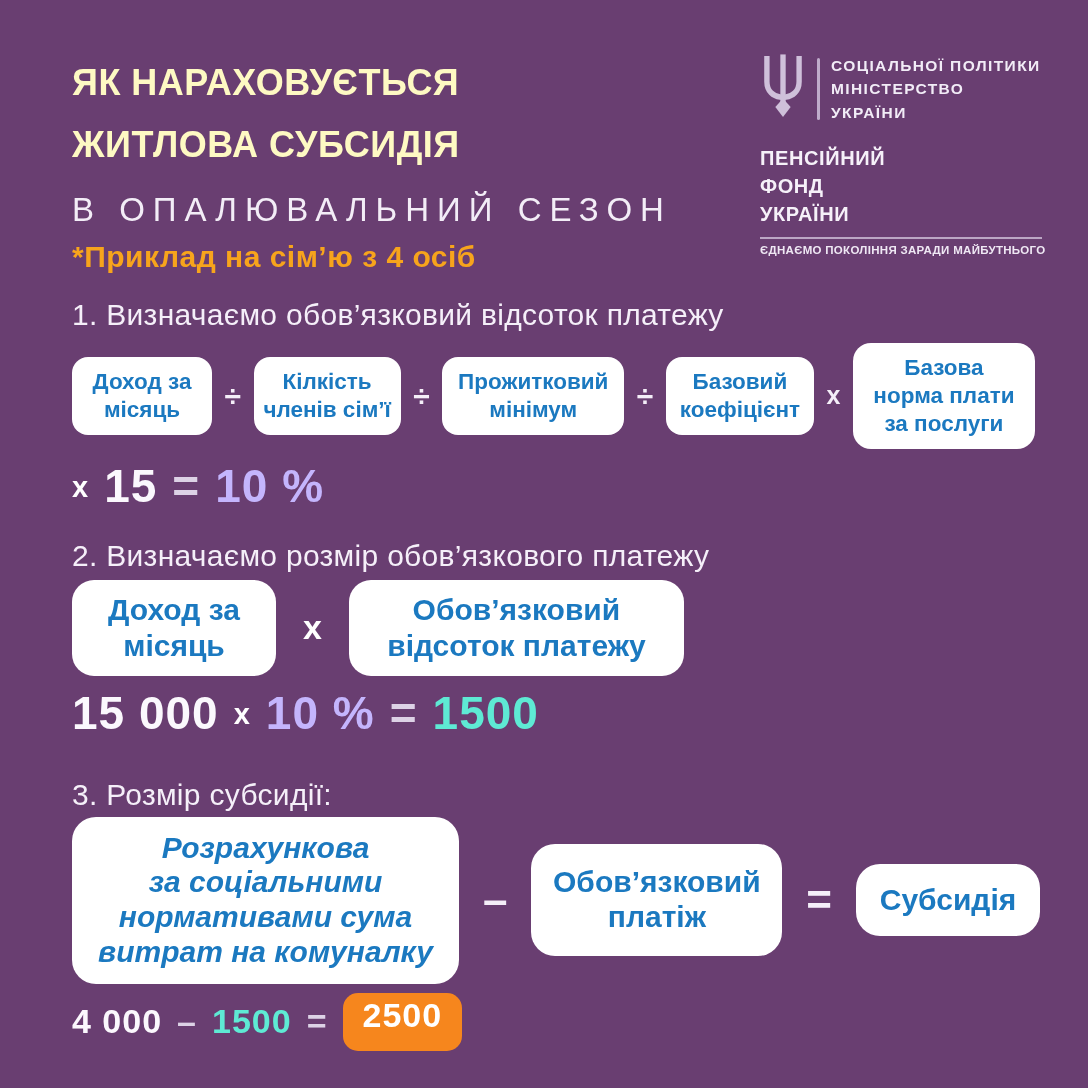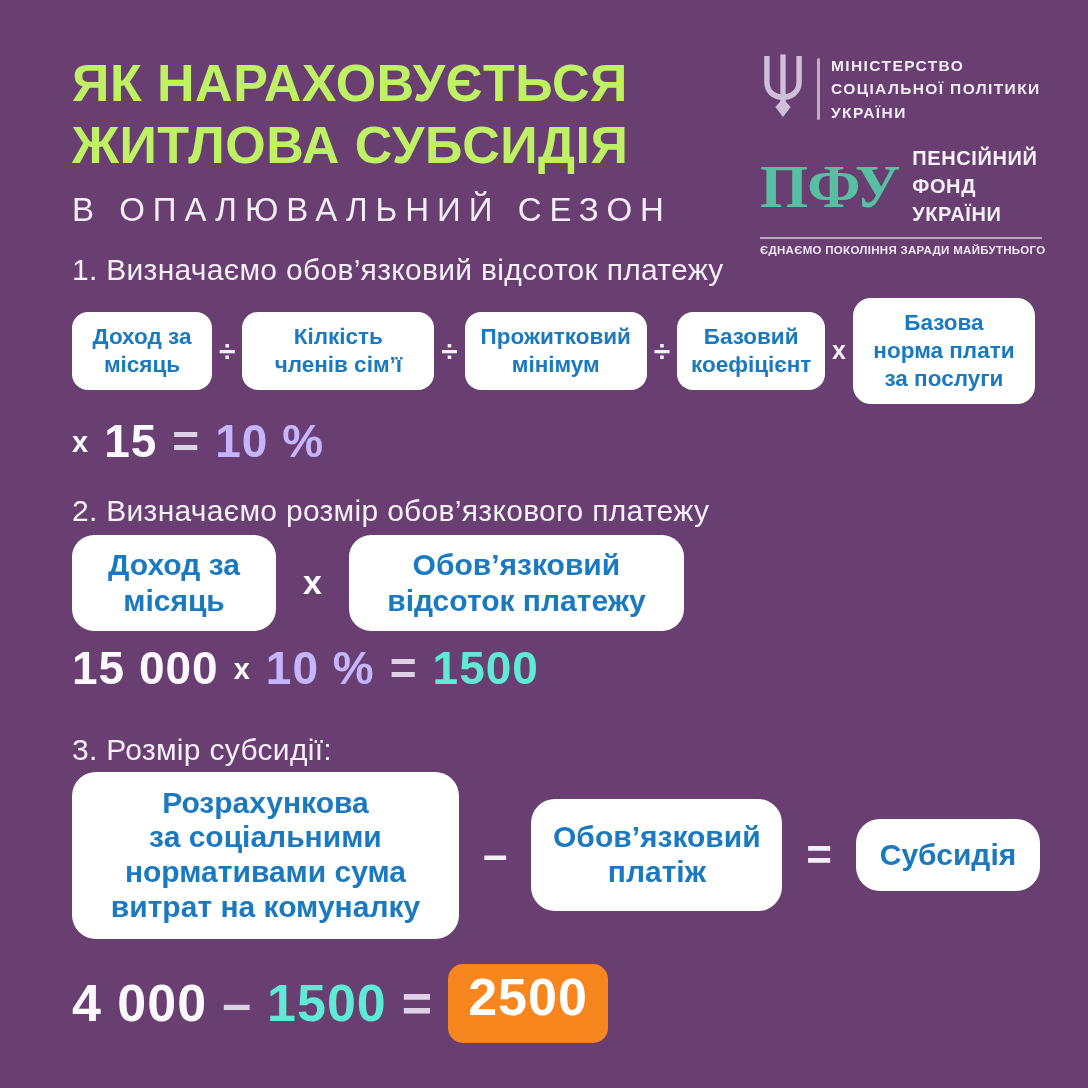--- a/index.html
+++ b/index.html
@@ -7,21 +7,21 @@
     position:relative;
     width:1088px;height:1088px;
     background:#693e71;
     font-family:"Liberation Sans","DejaVu Sans",sans-serif;
     overflow:hidden;
     box-sizing:border-box;
     padding:52px 48px 0 72px;
     color:#fff;
   }
   
-  .title{font-size:52px;font-weight:bold;line-height:62px;color:#bef264;letter-spacing:.5px;}
+  .title{font-size:36px;font-weight:bold;line-height:62px;color:#fef9c3;letter-spacing:.5px;}
   .title .t-line{display:block;}
   .subtitle{margin-top:15px;font-size:33px;font-weight:400;letter-spacing:8px;color:#f3edf7;}
   .note{margin-top:11px;font-size:30px;font-weight:bold;color:#f7a41c;letter-spacing:.5px;}
 
   
   .logos{position:absolute;top:54px;right:46px;width:282px;}
   .ministry{display:flex;align-items:center;gap:11px;}
   .ministry .vline{width:3px;height:62px;background:#cfc0da;border-radius:2px;opacity:.85;}
   .min-text{font-size:15.5px;font-weight:bold;letter-spacing:1.4px;line-height:1.5;color:#f2ecf7;}
   .pfu{margin-top:20px;}
@@ -39,84 +39,84 @@
 
   .row{display:flex;align-items:center;}
   .box{
     background:#ffffff;border-radius:16px;color:#1b79c0;font-weight:bold;
     text-align:center;display:flex;align-items:center;justify-content:center;
     white-space:pre-line;box-sizing:border-box;
   }
   .row1{margin-top:12px;justify-content:space-between;width:963px;}
   .row1 .box{font-size:22.5px;line-height:1.24;padding:11px 6px;}
   .w1{width:140px;min-height:78px;}
-  .w2{width:192px;min-height:78px;}
+  .w2{width:147px;min-height:78px;}
   .w3{width:182px;min-height:78px;}
   .w4{width:148px;min-height:78px;}
   .w5{width:182px;min-height:104px;border-radius:18px;}
   .op{color:#f4eef8;font-size:30px;font-weight:bold;}
   .op-small{font-size:25px;}
 
   .row2{margin-top:8px;gap:27px;}
   .row2 .box{font-size:30px;line-height:1.2;border-radius:22px;}
   .w21{width:204px;min-height:94px;padding:12px 8px;}
   .w22{width:335px;min-height:94px;padding:12px 10px;}
   .op-x2{color:#fff;font-size:34px;font-weight:bold;}
 
   .row3{margin-top:6px;gap:24px;}
   .row3 .box{font-size:30px;line-height:1.16;border-radius:24px;}
-  .w31{width:398px;min-height:146px;padding:14px 12px;}
+  .w31{width:398px;min-height:146px;padding:14px 12px;font-style:italic;}
   .w32{width:258px;min-height:112px;padding:14px 8px;}
   .w33{width:184px;min-height:72px;padding:10px 24px;}
   .op-big{color:#f4eef8;font-size:44px;font-weight:bold;}
 
   
   .formula{display:flex;align-items:center;gap:15px;font-weight:bold;color:#fbf8fd;letter-spacing:1px;}
   .formula-1{margin-top:10px;font-size:46px;}
   .formula-2{margin-top:10px;font-size:46px;}
-  .formula-3{margin-top:25px;font-size:52px;}
+  .formula-3{margin-top:9px;font-size:34px;}
   .f-x{font-size:29px;color:#fff;margin-top:4px;}
   .f-eq{color:#ddd2e6;}
   .f-orange{color:#c4b5fd;}
   .f-yellow{color:#5eead4;}
   .f-chip{background:#f6861d;color:#ffffff;padding:3px 20px 16px;border-radius:15px;}
 </style>
 </head>
 <body>
 
 <div class="page">
 
   <div class="title">
     <span class="t-line">ЯК НАРАХОВУЄТЬСЯ</span>
     <span class="t-line">ЖИТЛОВА СУБСИДІЯ</span>
   </div>
   <div class="subtitle">В ОПАЛЮВАЛЬНИЙ СЕЗОН</div>
+  <div class="note">*Приклад на сім’ю з 4 осіб</div>
 
   <div class="logos">
     <div class="ministry">
       <span>
         <svg width="46" height="66" viewBox="0 0 60 86">
           <g stroke="#cfc0da" stroke-width="7" fill="none" stroke-linecap="square">
             <path d="M9 6 v30 c0 13 9 19 17 20"></path>
             <path d="M51 6 v30 c0 13 -9 19 -17 20"></path>
             <path d="M30 4 v58"></path>
           </g>
           <path d="M30 58 l10 11 -10 13 -10 -13 z" fill="#cfc0da"></path>
         </svg>
       </span>
       <span class="vline"></span>
       <div class="min-text">
+        <div>СОЦІАЛЬНОЇ ПОЛІТИКИ</div>
         <div>МІНІСТЕРСТВО</div>
-        <div>СОЦІАЛЬНОЇ ПОЛІТИКИ</div>
         <div>УКРАЇНИ</div>
       </div>
     </div>
     <div class="pfu">
       <div class="pfu-row">
-        <div class="pfu-abbr">ПФУ</div>
         <div class="pfu-name">
           <div>ПЕНСІЙНИЙ</div>
           <div>ФОНД</div>
           <div>УКРАЇНИ</div>
         </div>
       </div>
       <div class="pfu-line"></div>
       <div class="pfu-slogan">ЄДНАЄМО ПОКОЛІННЯ ЗАРАДИ МАЙБУТНЬОГО</div>
     </div>
   </div>

